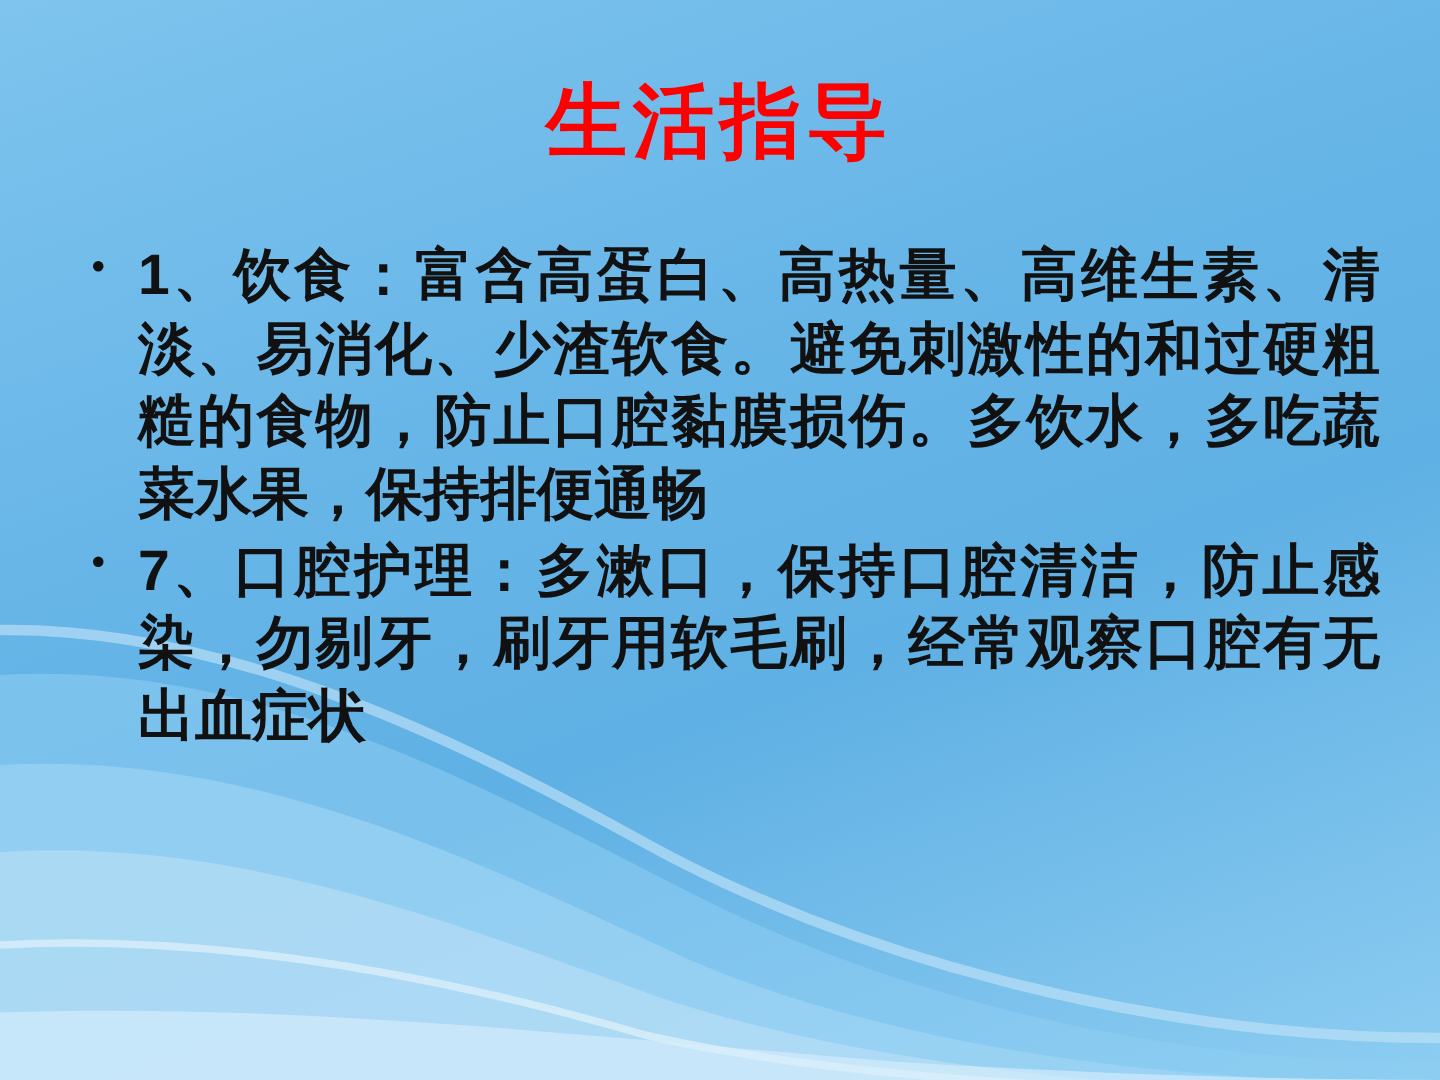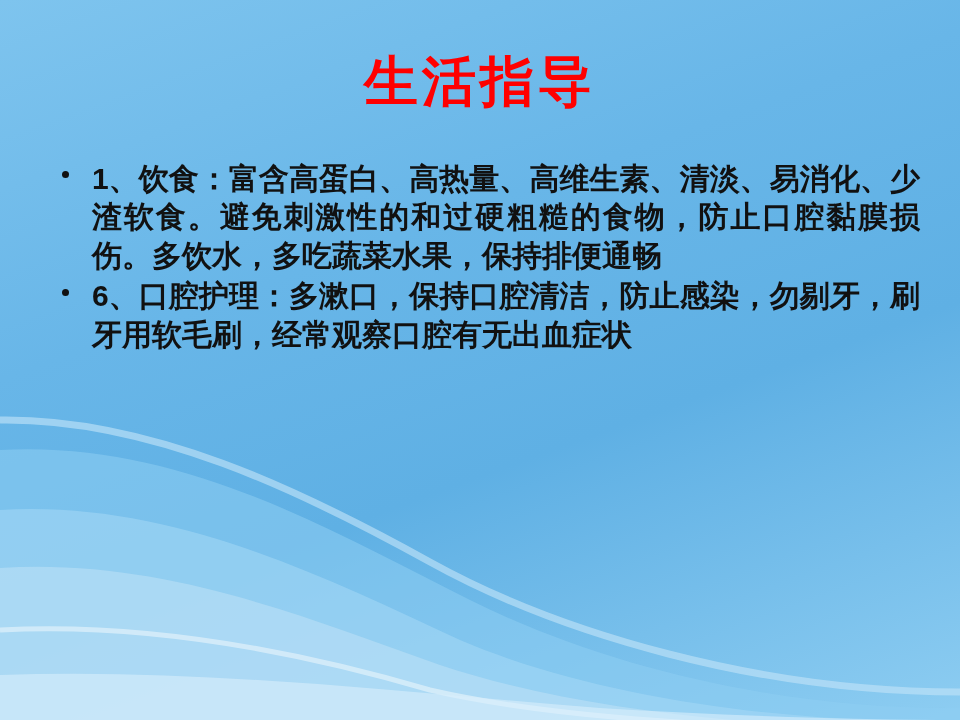--- a/index.html
+++ b/index.html
@@ -51,21 +51,21 @@
   }
   ul.bullets {
     list-style: none;
     margin: 0;
     padding: 0;
   }
   ul.bullets > li {
     position: relative;
     padding-left: 40px;
     margin-bottom: 2px;
-    font-size: 30px;
+    font-size: 38px;
     line-height: 1.28;
     color: #111111;
     font-weight: bold;
     text-align: justify;
     letter-spacing: 0px;
   }
   ul.bullets > li .dot {
     position: absolute;
     left: 10px;
     top: 0.38em;
@@ -95,18 +95,18 @@
   <div class="slide-title">生活指导</div>
 
   <div class="body-block">
     <ul class="bullets">
       <li>
         <span class="dot"></span>
         <span class="txt">1、饮食：富含高蛋白、高热量、高维生素、清淡、易消化、少渣软食。避免刺激性的和过硬粗糙的食物，防止口腔黏膜损伤。多饮水，多吃蔬菜水果，保持排便通畅</span>
       </li>
       <li>
         <span class="dot"></span>
-        <span class="txt">6、口腔护理：多漱口，保持口腔清洁，防止感染，勿剔牙，刷牙用软毛刷，经常观察口腔有无出血症状</span>
+        <span class="txt">7、口腔护理：多漱口，保持口腔清洁，防止感染，勿剔牙，刷牙用软毛刷，经常观察口腔有无出血症状</span>
       </li>
     </ul>
   </div>
 
 </div>
 
 </body></html>

